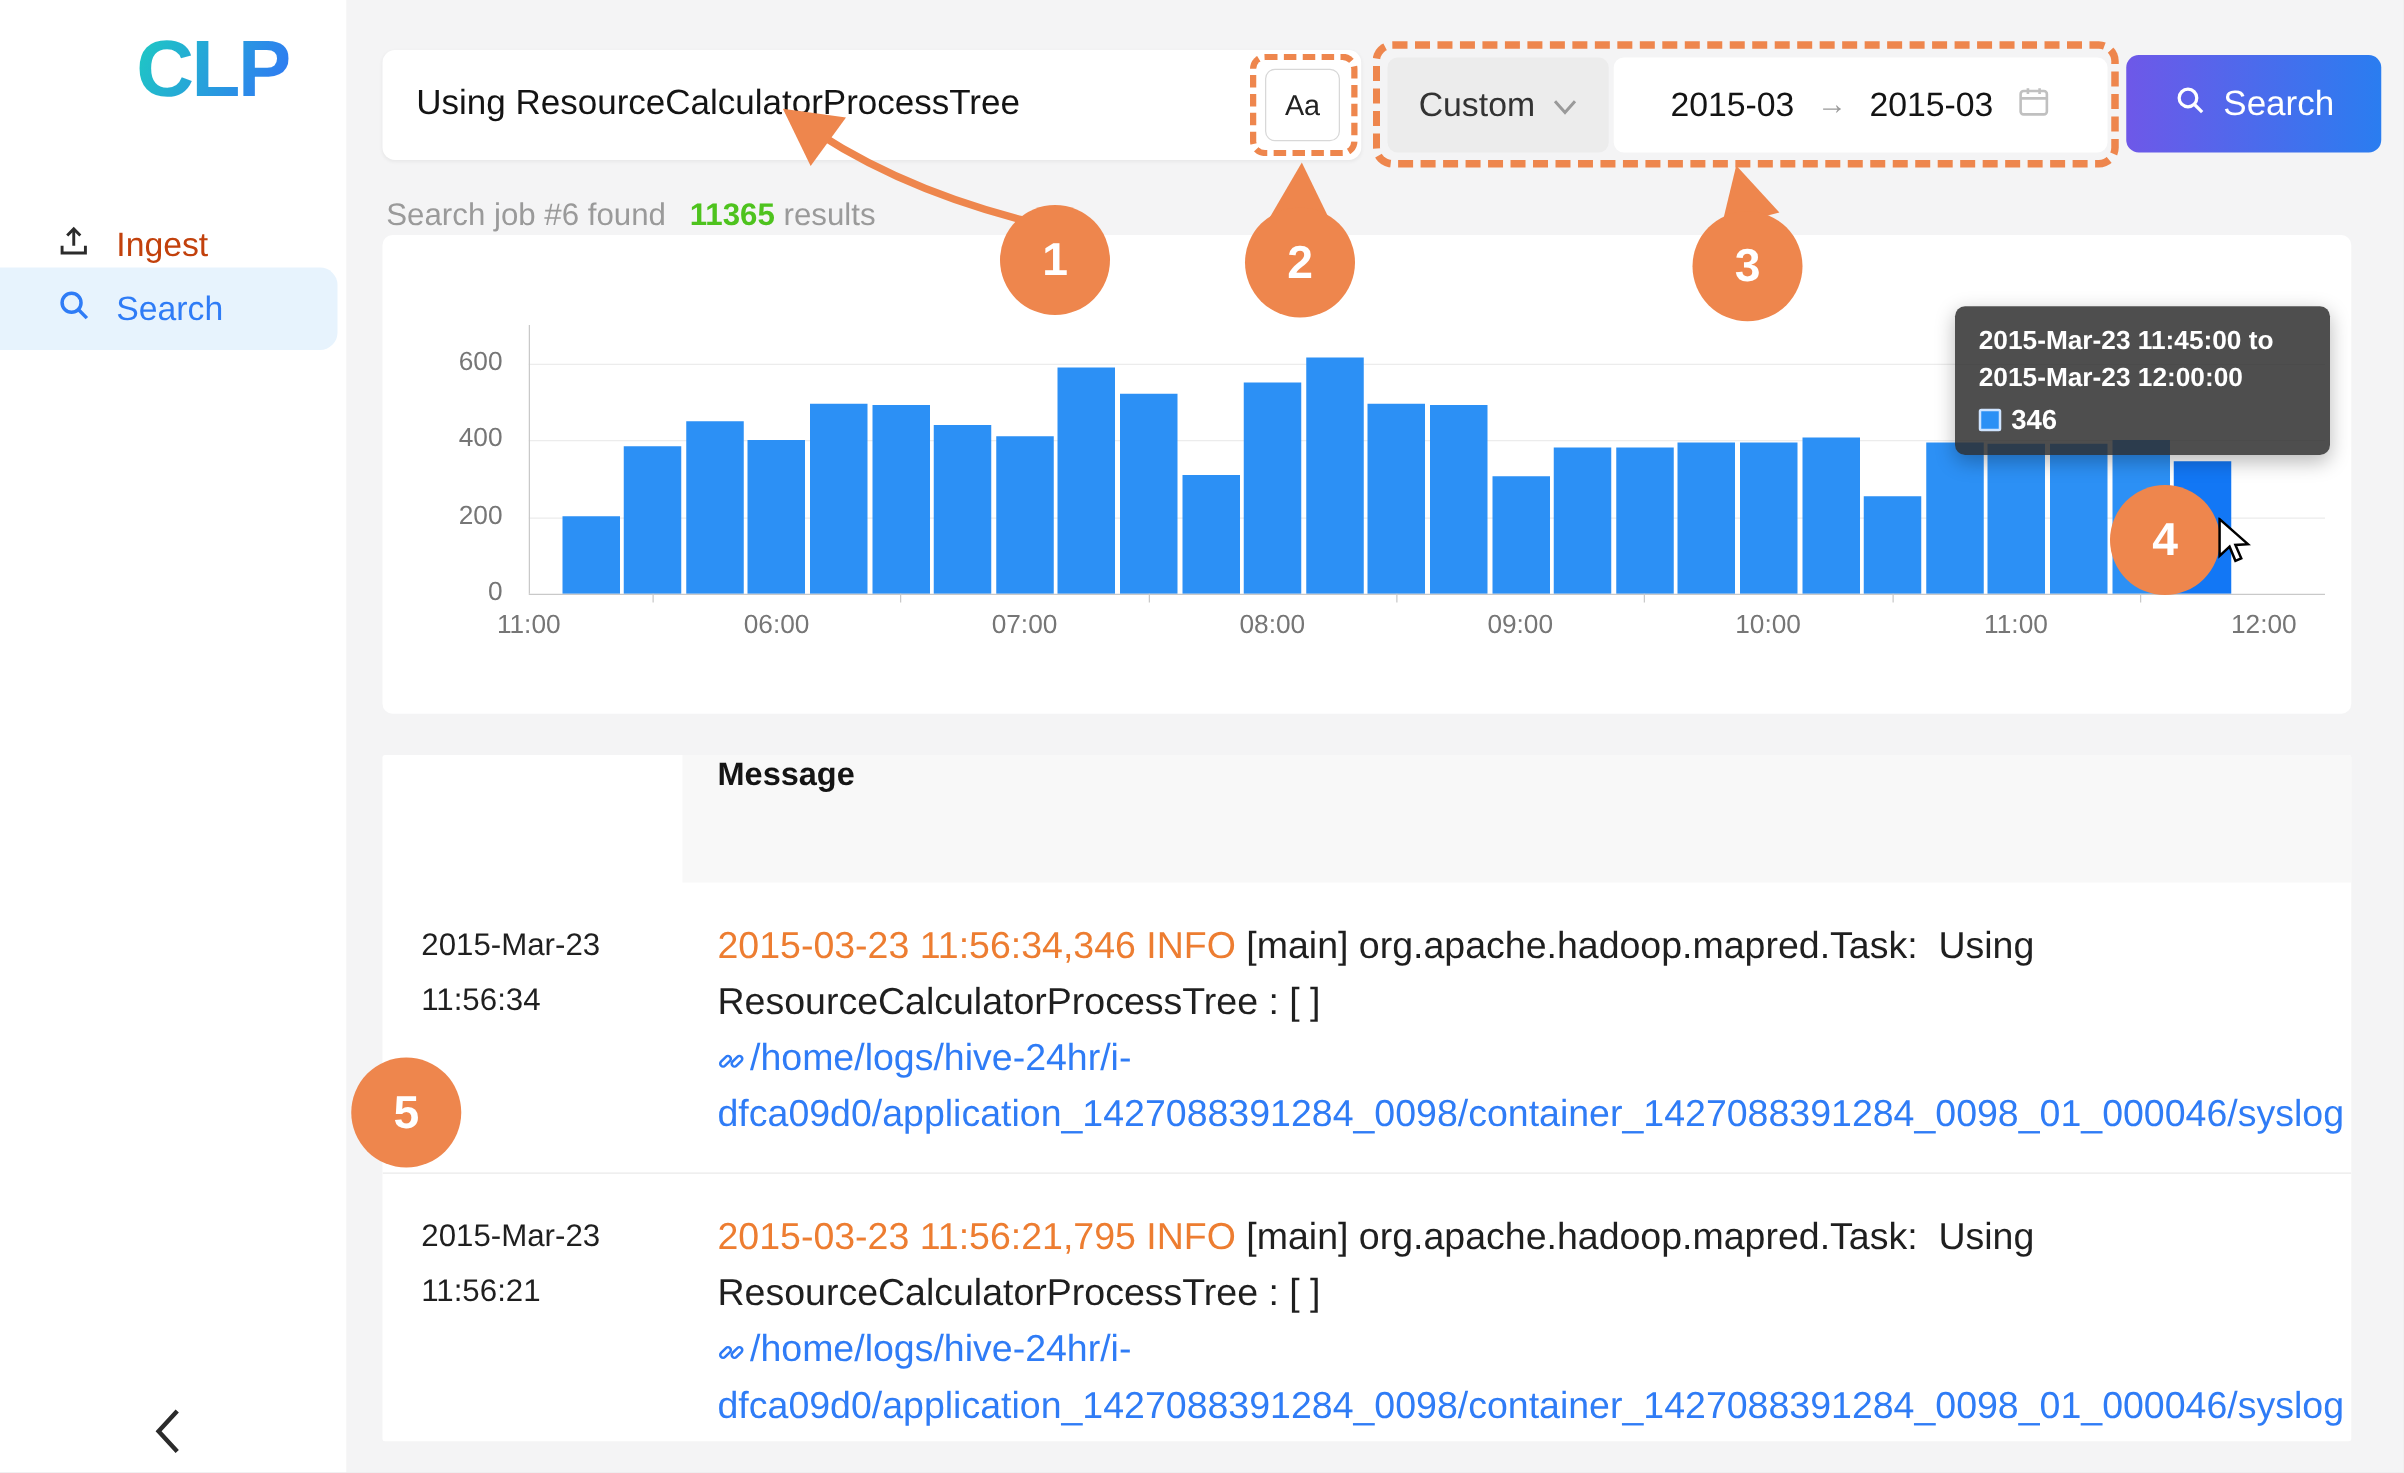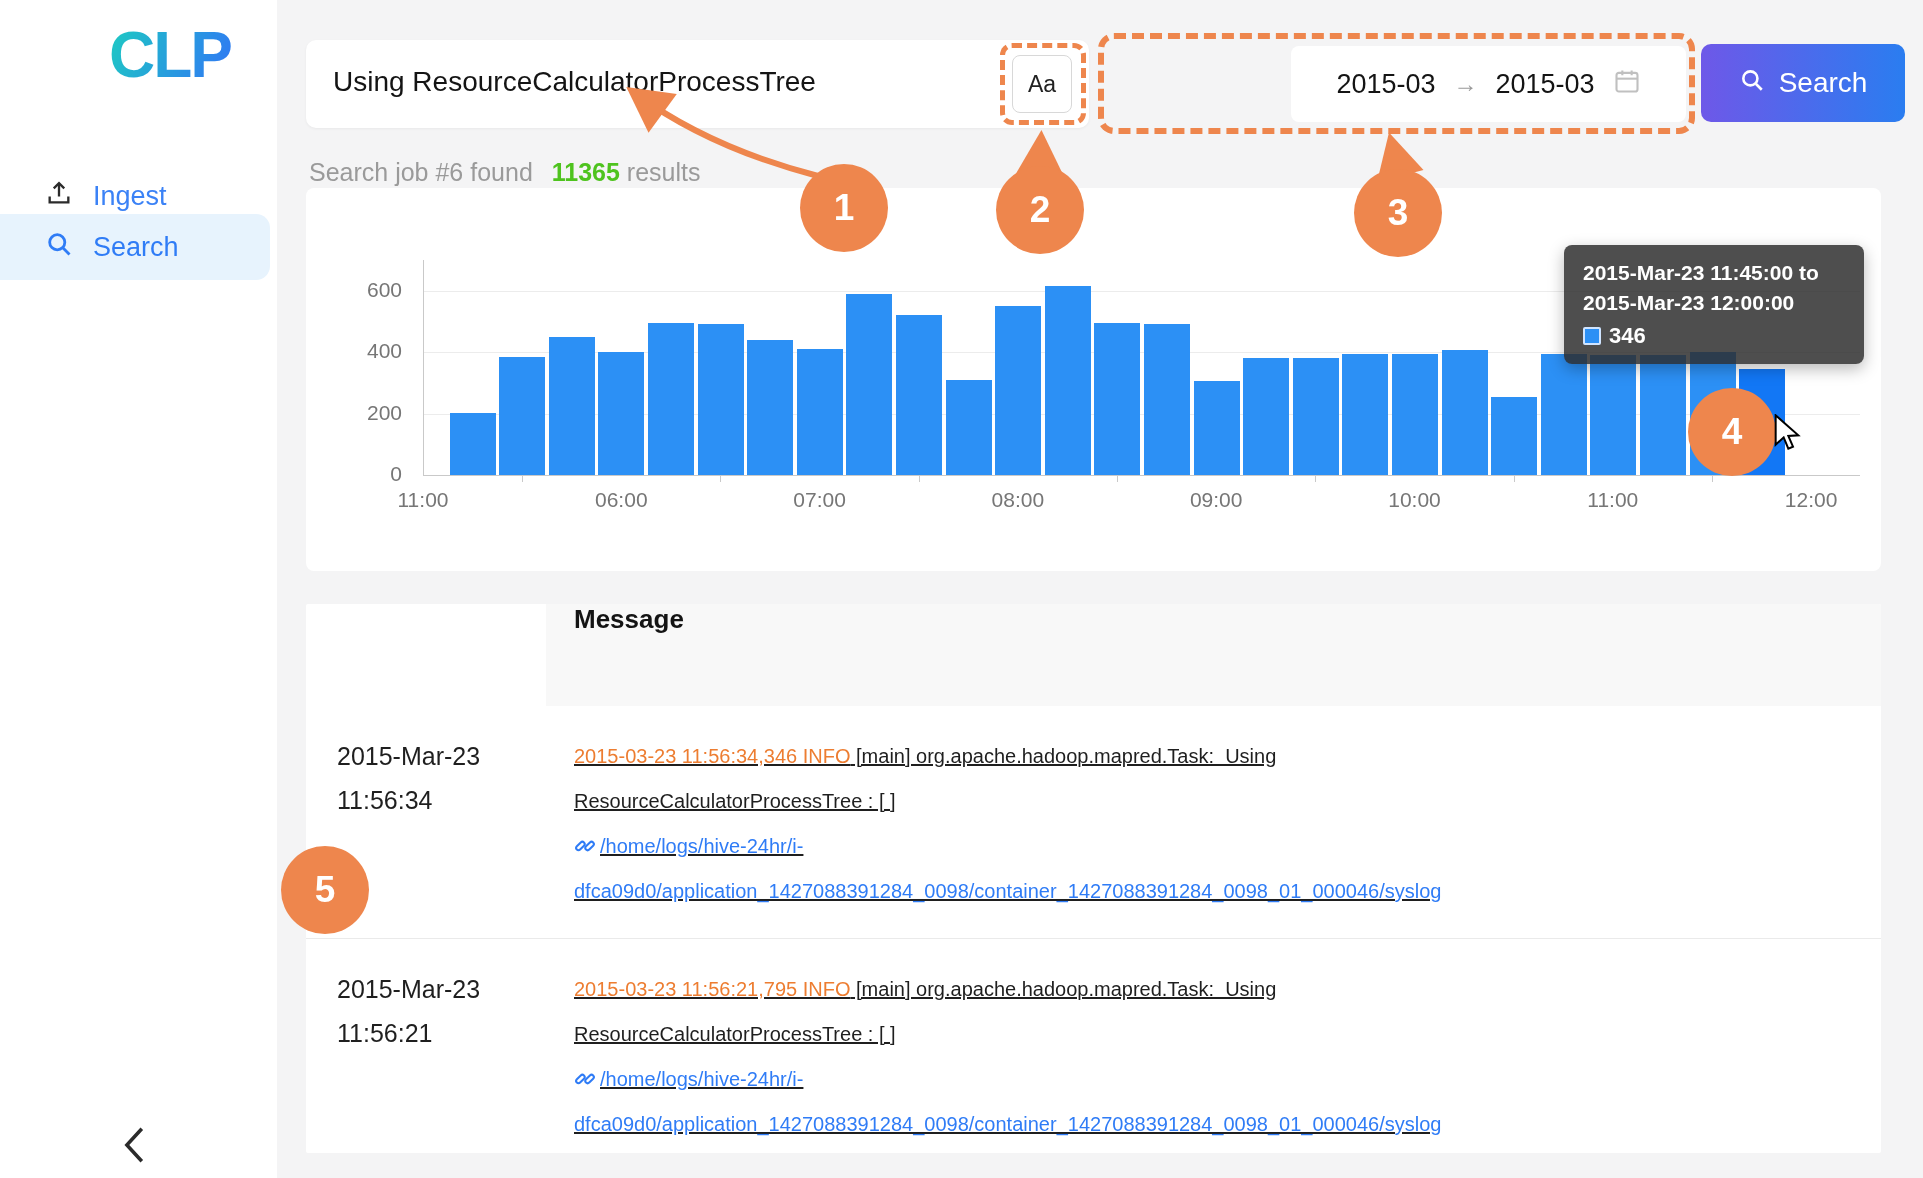--- a/index.html
+++ b/index.html
@@ -9,21 +9,21 @@
 
   
   .sidebar { position:absolute; left:0; top:0; width:277px; height:1178px; background:#ffffff; z-index:2; }
   .logo { position:absolute; left:62px; top:18px; font-size:64px; font-weight:700; letter-spacing:-2px;
           color:#2a9fe0;margin-left:47px; }
   @supports ((-webkit-background-clip:text) or (background-clip:text)) {
     .logo { background:linear-gradient(115deg,#1fc4c6 10%,#2f7bf2 90%);
             -webkit-background-clip:text; background-clip:text; color:transparent; }
   }
   .nav-item { position:absolute; left:0; width:270px; height:66px; display:flex; align-items:center;
-              padding-left:45px; gap:20px; font-size:27px; color:#3b82f6; cursor:pointer; }
+              padding-left:45px; gap:20px; font-size:27px; color:#c2410c; cursor:pointer; }
   .nav-ingest { top:163px; }
   .nav-search { top:214px; background:#e7f3fd; border-radius:0 14px 14px 0; color:#2f7cf6; }
   .nav-item svg { flex:0 0 auto; }
   .collapse { position:absolute; left:120px; top:1126px; width:36px; height:40px; cursor:pointer; }
 
   
   .search-card { position:absolute; left:306px; top:40px; width:783px; height:88px; background:#fff;
                  border-radius:10px; box-shadow:0 1px 3px rgba(0,0,0,.05); z-index:3; }
   .query-text { position:absolute; left:27px; top:26px; font-size:28px; color:#141414; white-space:nowrap; }
   .aa-btn { position:absolute; right:17px; top:15px; width:60px; height:58px; background:#fff;
@@ -75,22 +75,22 @@
   .th-msg { position:absolute; left:240px; top:0; width:1335px; height:102px; background:#f8f8f8;
             display:flex; padding-left:28px; font-size:26px; font-weight:700; color:#141414; }
   .sorter { display:inline-flex; flex-direction:column; gap:3px; }
   .sorter .up { width:0; height:0; border-left:8px solid transparent; border-right:8px solid transparent;
                 border-bottom:10px solid #c5c5c5; }
   .sorter .down { width:0; height:0; border-left:8px solid transparent; border-right:8px solid transparent;
                   border-top:10px solid #2f7cf6; }
   .t-row { position:absolute; left:0; width:1575px; border-top:1px solid #eaeaea; }
   .t-row:first-of-type { border-top:none; }
   .cell-ts { position:absolute; left:31px; top:28px; width:200px; font-size:25px; line-height:44px; color:#1f1f1f; }
-  .cell-msg { position:absolute; left:268px; top:28px; width:1280px; font-size:20px; line-height:45px;
-              color:#1f1f1f; white-space:pre-wrap;text-decoration:underline; }
+  .cell-msg { position:absolute; left:268px; top:28px; width:1280px; font-size:30px; line-height:45px;
+              color:#1f1f1f; white-space:pre-wrap; }
   .hl { color:#ed7d31; }
   .loglink { color:#2f7cf6; cursor:pointer; }
   .loglink svg { vertical-align:-4px; margin-right:4px; }
 
   
   .callout { position:absolute; width:88px; height:88px; border-radius:50%; background:#ee864d; color:#fff;
              font-size:37px; font-weight:700; display:flex; align-items:center; justify-content:center; z-index:10; }
   .arrows { position:absolute; left:0; top:0; width:1923px; height:1178px; z-index:9; pointer-events:none; }
   .cursor-svg { position:absolute; z-index:12; pointer-events:none; }
 </style>
@@ -126,20 +126,28 @@
       </svg>
     </div>
   </aside>
 
   <div class="search-card">
     <div class="query-text">Using ResourceCalculatorProcessTree</div>
     <div class="aa-btn">Aa</div>
   </div>
   <div class="dotted-aa"></div>
 
+  <div class="custom-btn">
+    <span>Custom</span>
+    <span>
+      <svg width="20" height="14" viewBox="0 0 20 14" fill="none" stroke="#9a9a9a" stroke-width="2.4">
+        <path d="M2 2 10 11 18 2"></path>
+      </svg>
+    </span>
+  </div>
   <div class="date-box">
     <span>2015-03</span>
     <span class="date-arrow">→</span>
     <span>2015-03</span>
     <span>
       <svg width="28" height="28" viewBox="0 0 24 24" fill="none" stroke="#c0c0c0" stroke-width="1.8">
         <rect x="3" y="5" width="18" height="16" rx="2"></rect>
           <path d="M3 10h18"></path>
           <path d="M8 3v4M16 3v4"></path>
       </svg>

